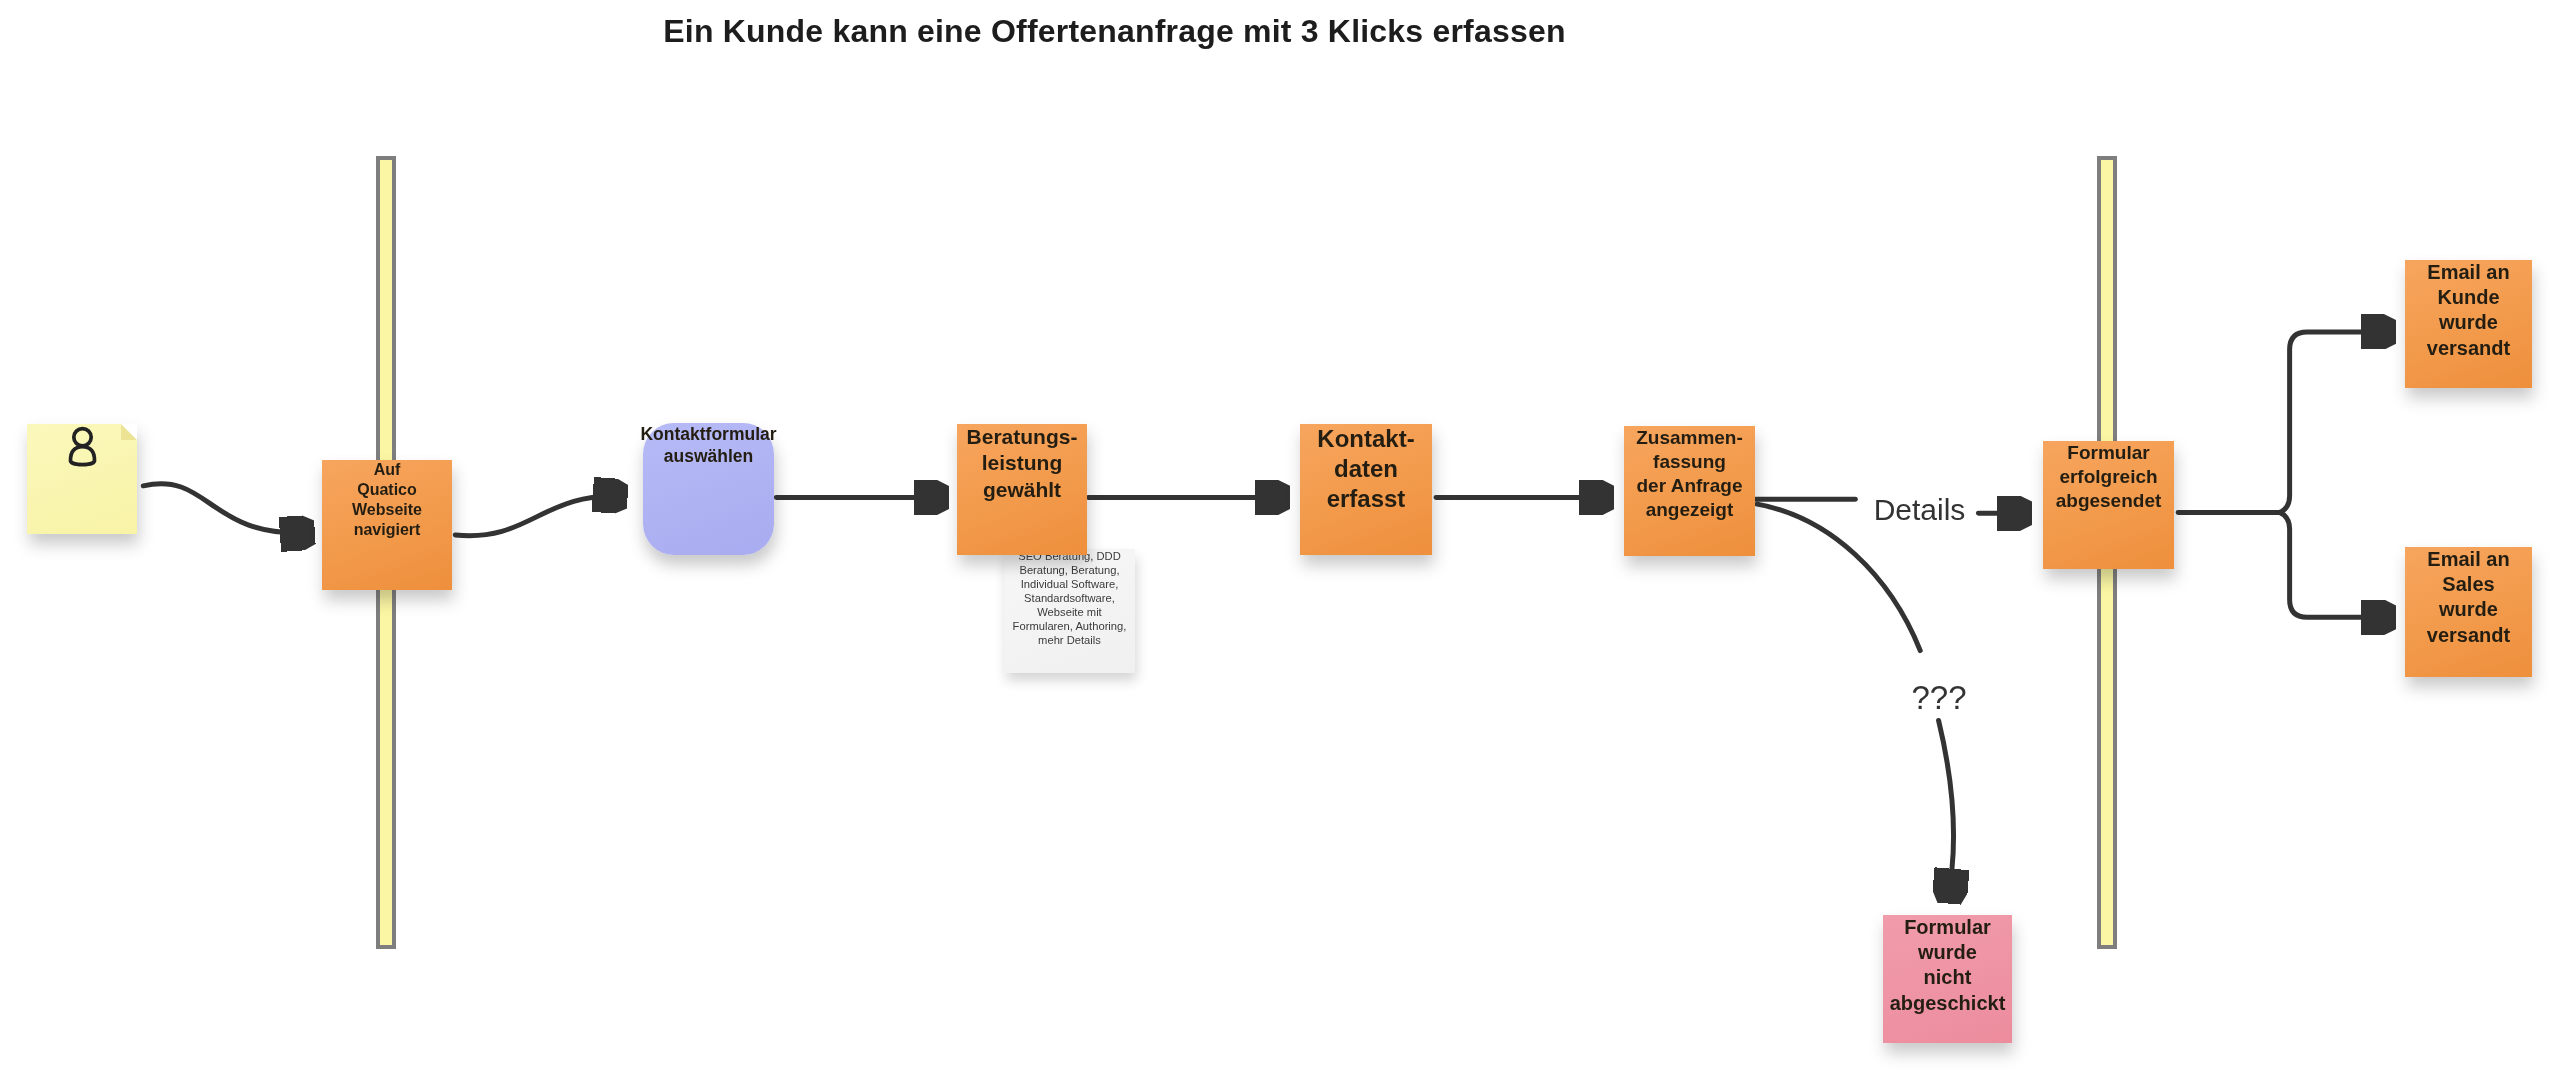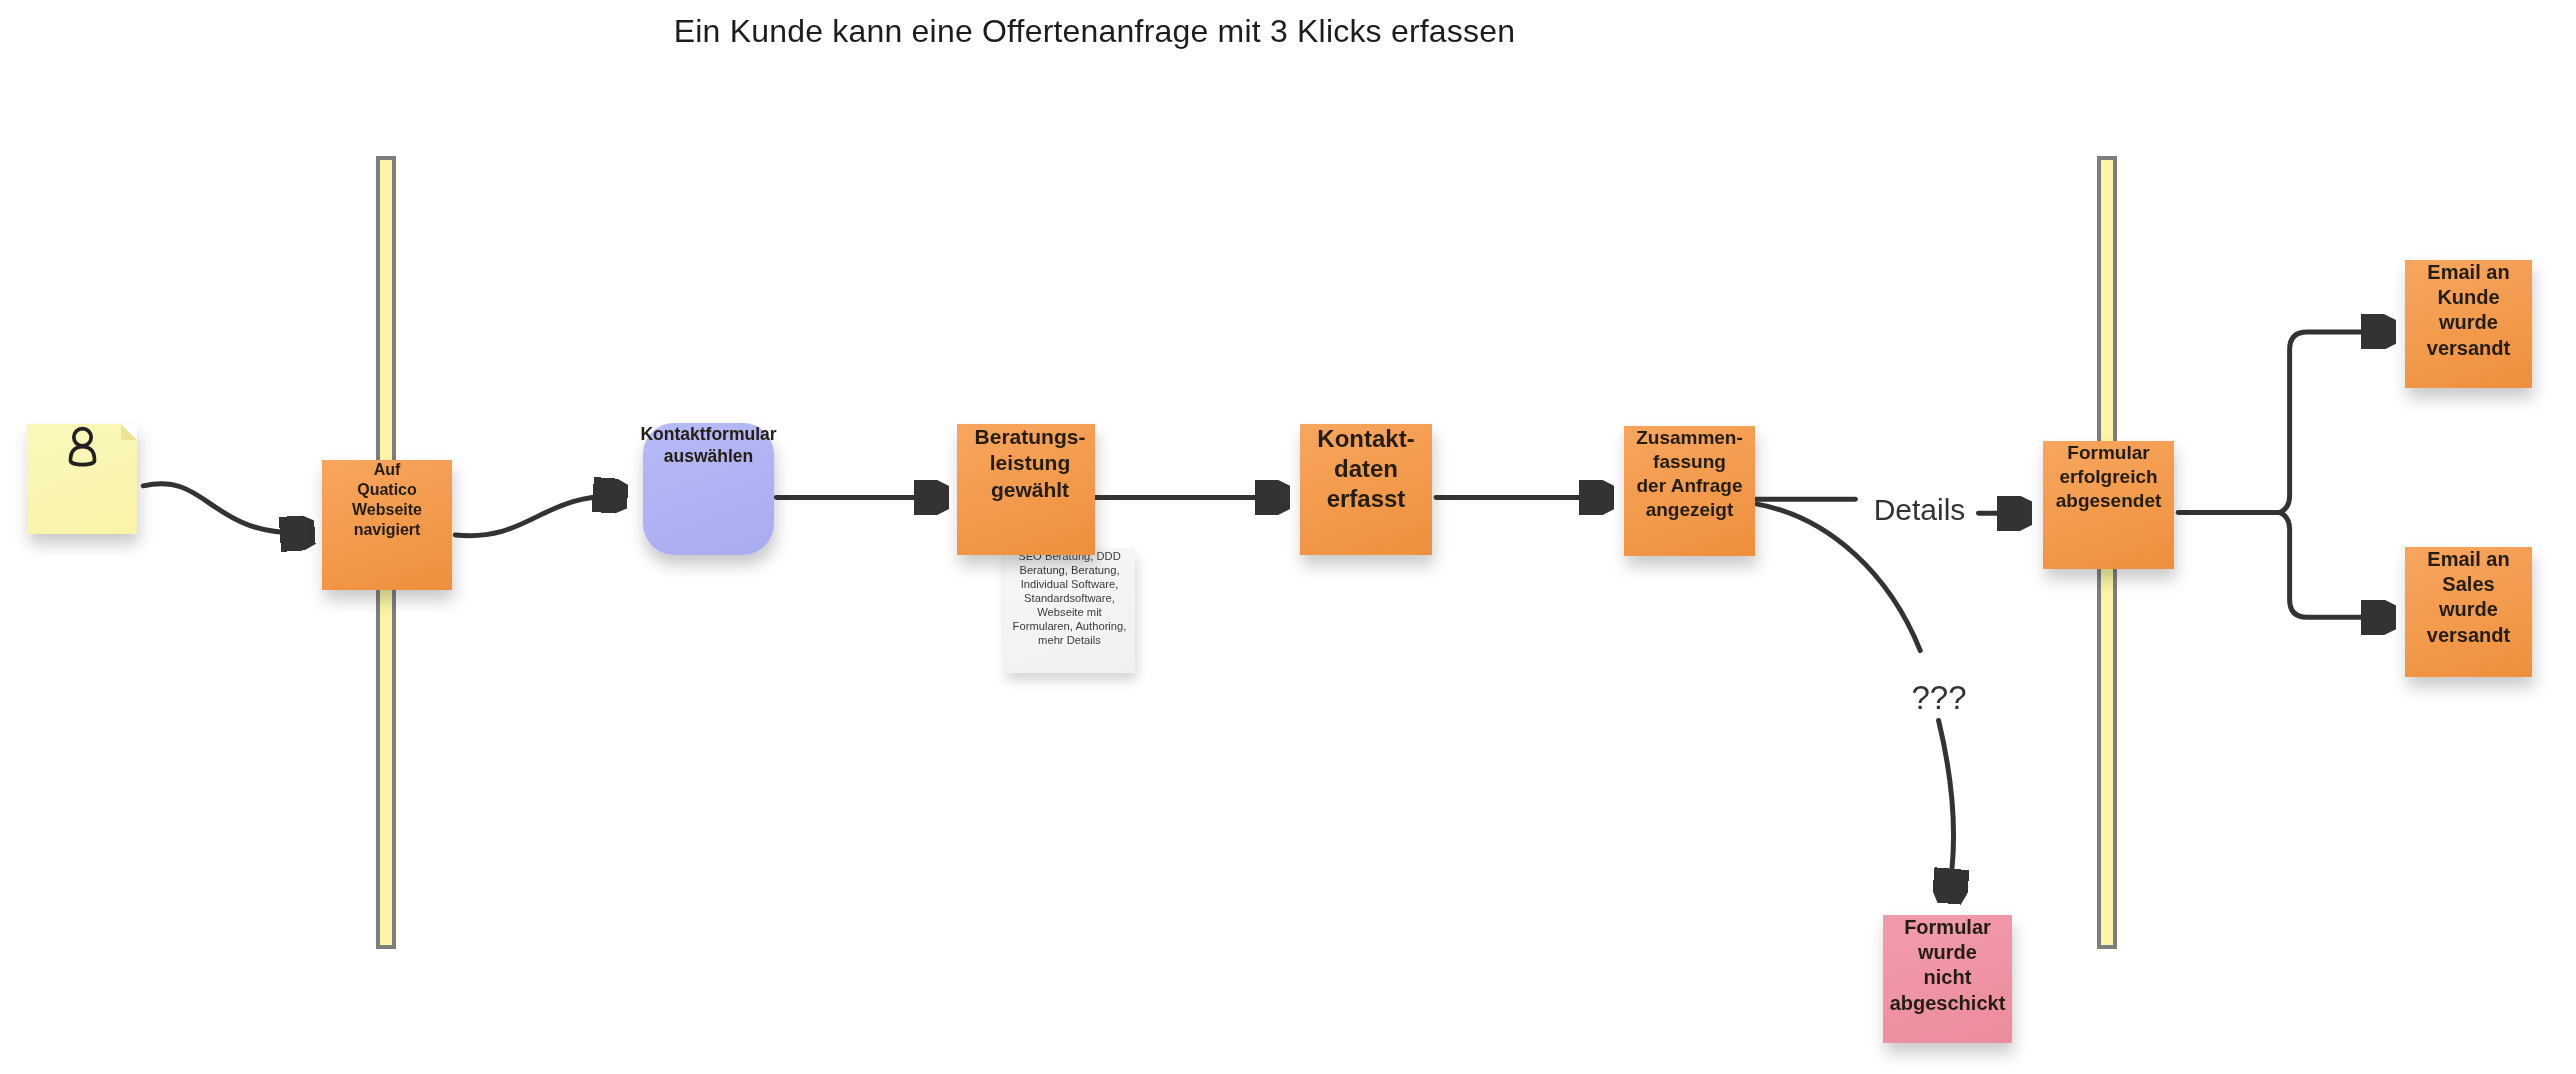--- a/index.html
+++ b/index.html
@@ -1,22 +1,22 @@
 <!DOCTYPE html>
 <html style="font-size:13.3px"><head>
 <meta charset="utf-8">
 <style>
   html,body{margin:0;padding:0;background:#ffffff;}
   #canvas{
     position:relative;width:2576px;height:1074px;overflow:hidden;
     background:#ffffff;font-family:"Liberation Sans",sans-serif;
   }
   .page-title{
-    position:absolute;left:612px;top:13.3px;width:965px;text-align:center;
-    font-size:32px;font-weight:400;color:#1d1d1d;letter-spacing:0.2px;
+    position:absolute;left:632px;top:13.3px;width:965px;text-align:center;
+    font-size:32px;font-weight:700;color:#1d1d1d;letter-spacing:0.2px;
   }
   .lane-bar{
     position:absolute;top:156px;width:20px;height:793px;z-index:1;
     background:#fbf6a3;border:4.2px solid #7e7e7e;box-sizing:border-box;
   }
   #bar-left{left:376px;} #bar-right{left:2097px;}
   #connector-layer{position:absolute;left:0;top:0;z-index:2;}
   #connector-layer path{stroke:#333333;stroke-width:6;fill:none;stroke-linecap:round;}
   .note{
     position:absolute;z-index:3;display:flex;justify-content:center;
@@ -26,21 +26,21 @@
   .note-text{white-space:pre-line;line-height:1.26;}
   .orange{background:linear-gradient(160deg,#f7a55e 0%,#f29a4b 55%,#ee8f3c 100%);}
   .yellow{background:linear-gradient(160deg,#fbf8bc 0%,#f8f3a6 100%);}
   .purple{background:linear-gradient(160deg,#b6baf6 0%,#a8acf0 100%);border-radius:31px;}
   .pink{background:linear-gradient(160deg,#f19cab 0%,#ec8c9d 100%);}
   .white-note{background:linear-gradient(160deg,#f7f7f7 0%,#f0f0f0 100%);z-index:2;
     font-weight:400;color:#3a3a3a;box-shadow:1.7px 8.3px 11.6px rgba(40,40,40,.2);}
   #note-actor{left:27px;top:424px;width:110px;height:110px;}
   #note-navigated{left:322px;top:460px;width:130px;height:130px;font-size:16px;}
   #note-select-form{left:643px;top:423px;width:131px;height:132px;font-size:17.5px;}
-  #note-service-selected{left:957px;top:424px;width:130px;height:131px;font-size:21px;padding-left:8px;}
+  #note-service-selected{left:957px;top:424px;width:130px;height:131px;font-size:21px;}
   #note-service-options{left:1004px;top:549px;width:131px;height:124px;font-size:11.2px;}
   #note-service-options .note-text{line-height:14px;}
   #note-contact{left:1300px;top:424px;width:132px;height:131px;font-size:24px;}
   #note-summary{left:1624px;top:426px;width:131px;height:130px;font-size:19px;}
   #note-form-sent{left:2043px;top:441px;width:131px;height:128px;font-size:19px;}
   #note-email-customer{left:2405px;top:260px;width:127px;height:128px;font-size:20px;}
   #note-email-sales{left:2405px;top:547px;width:127px;height:130px;font-size:20px;}
   #note-form-not-sent{left:1883px;top:915px;width:129px;height:128px;font-size:20px;}
   .fold{position:absolute;top:0;right:0;width:0;height:0;
     border-bottom:16.6px solid #ece394;border-right:16.6px solid #ffffff;}

